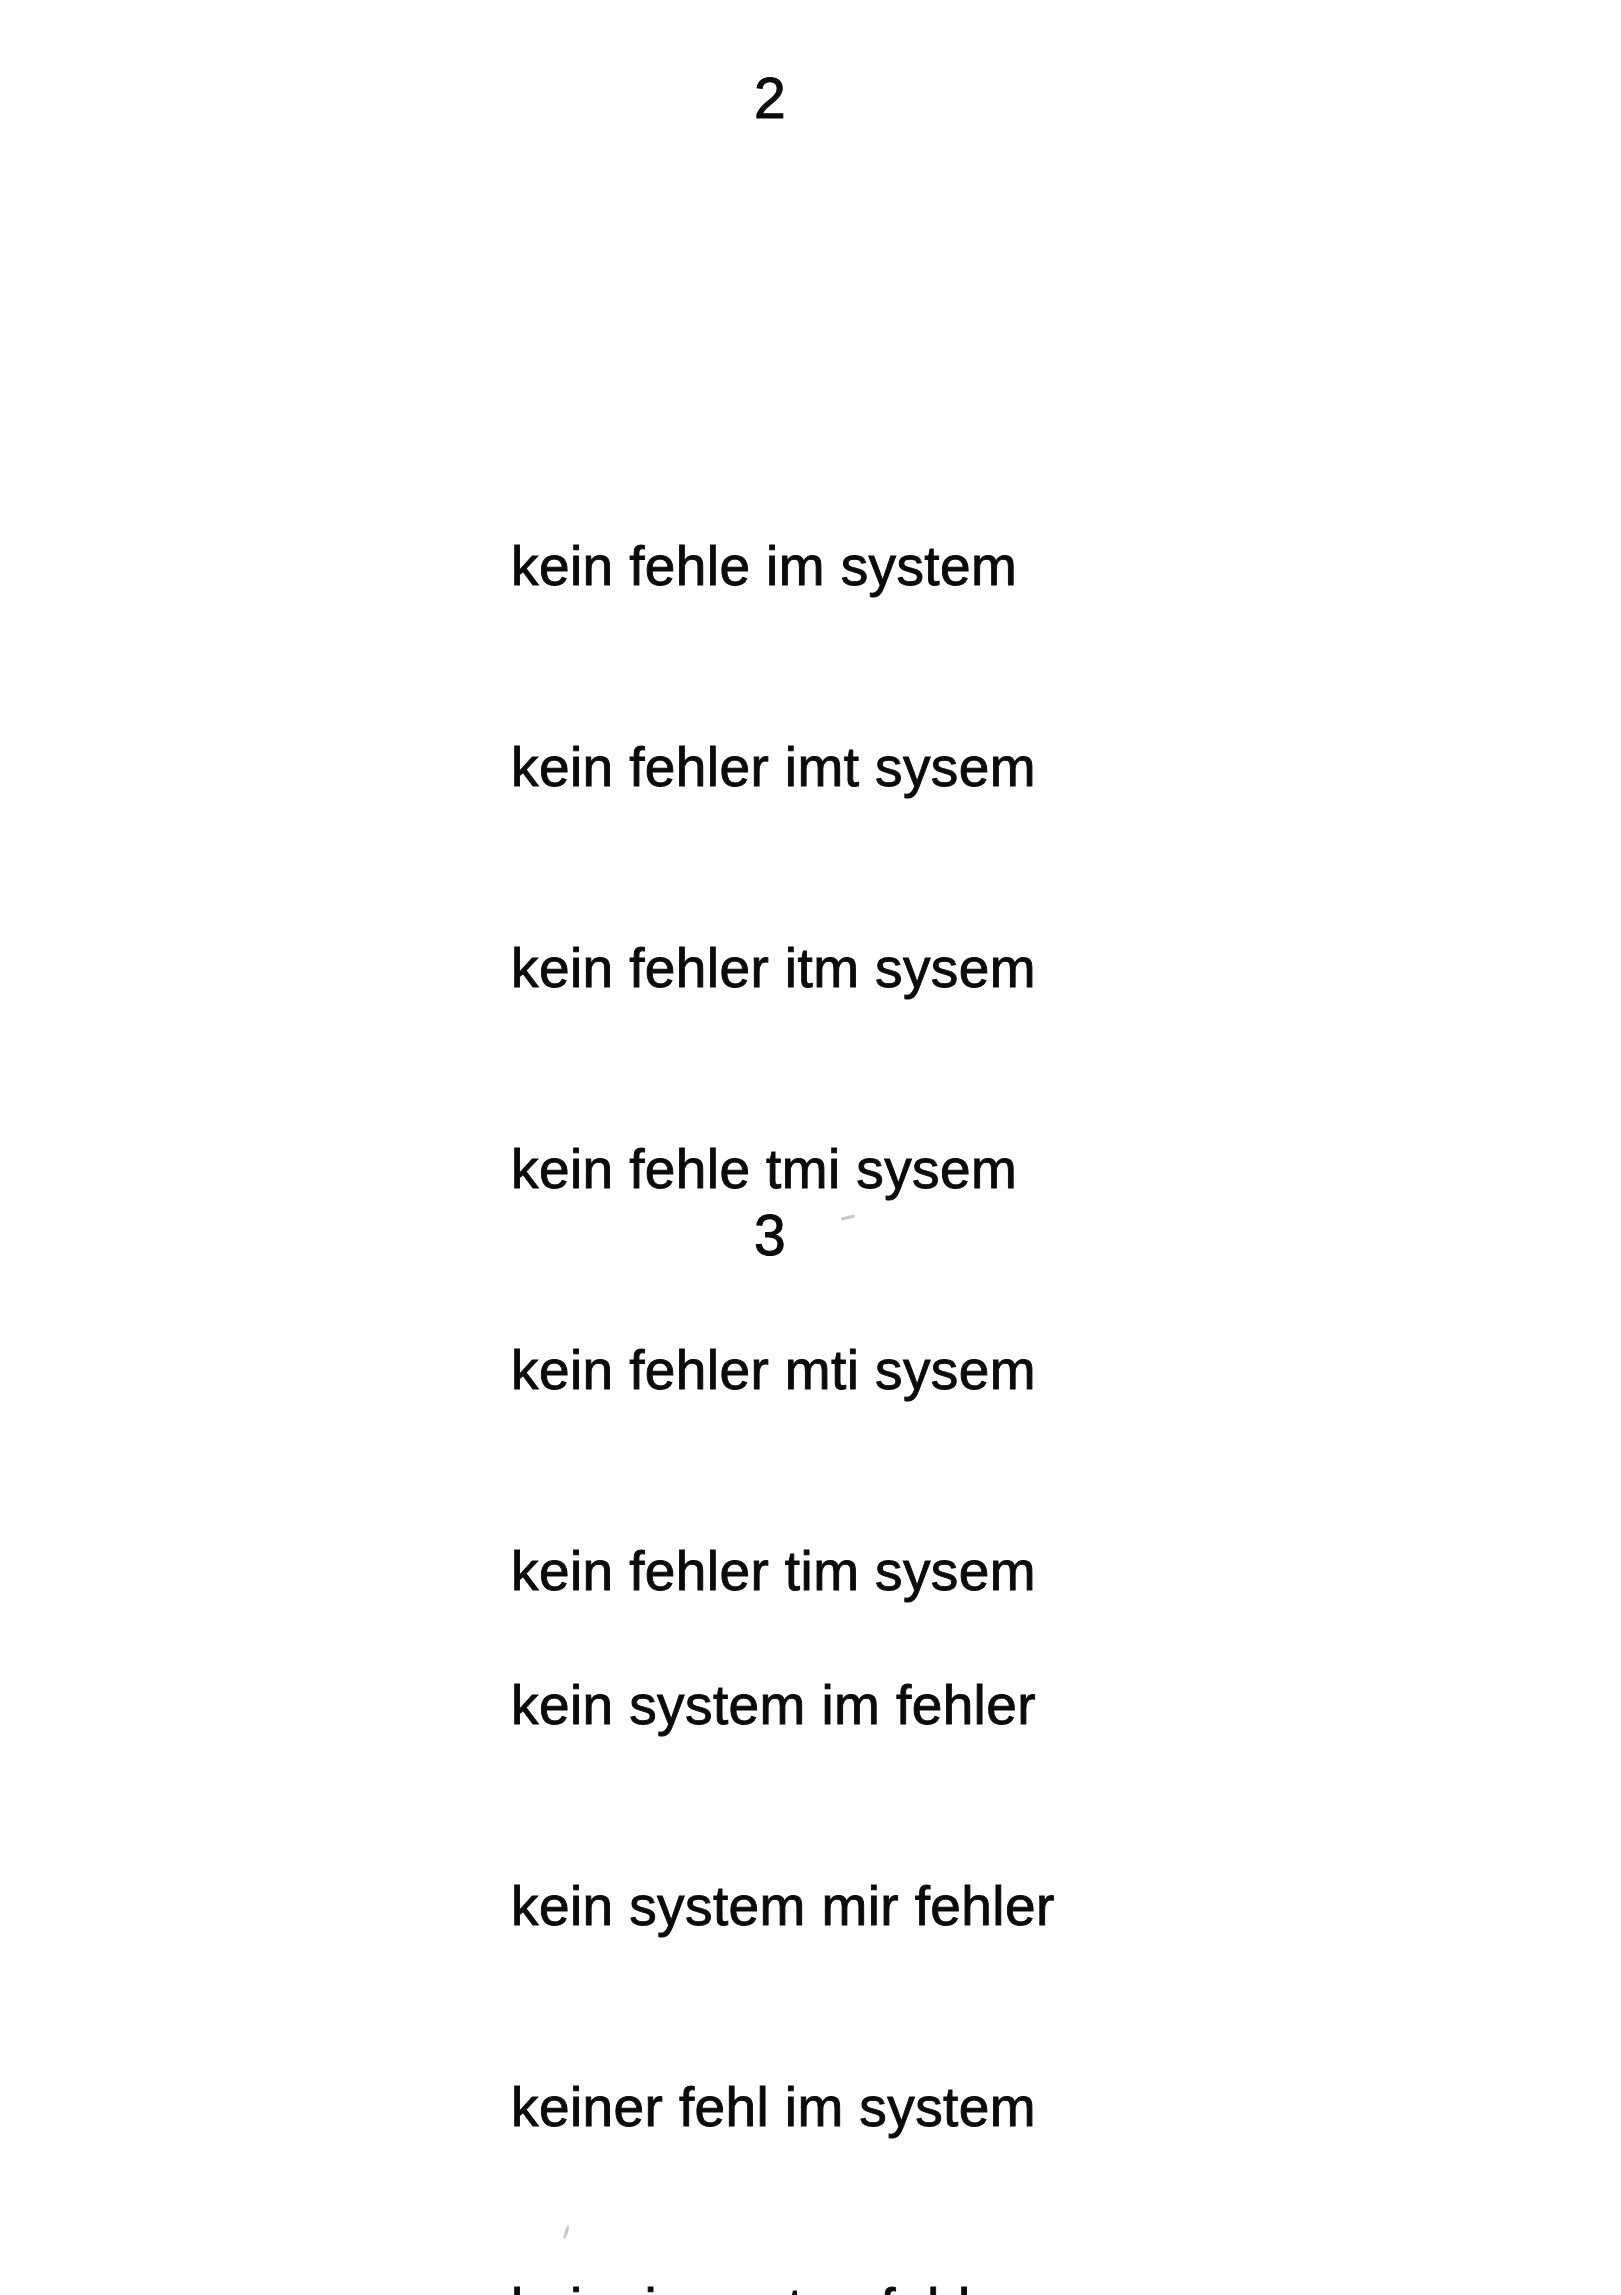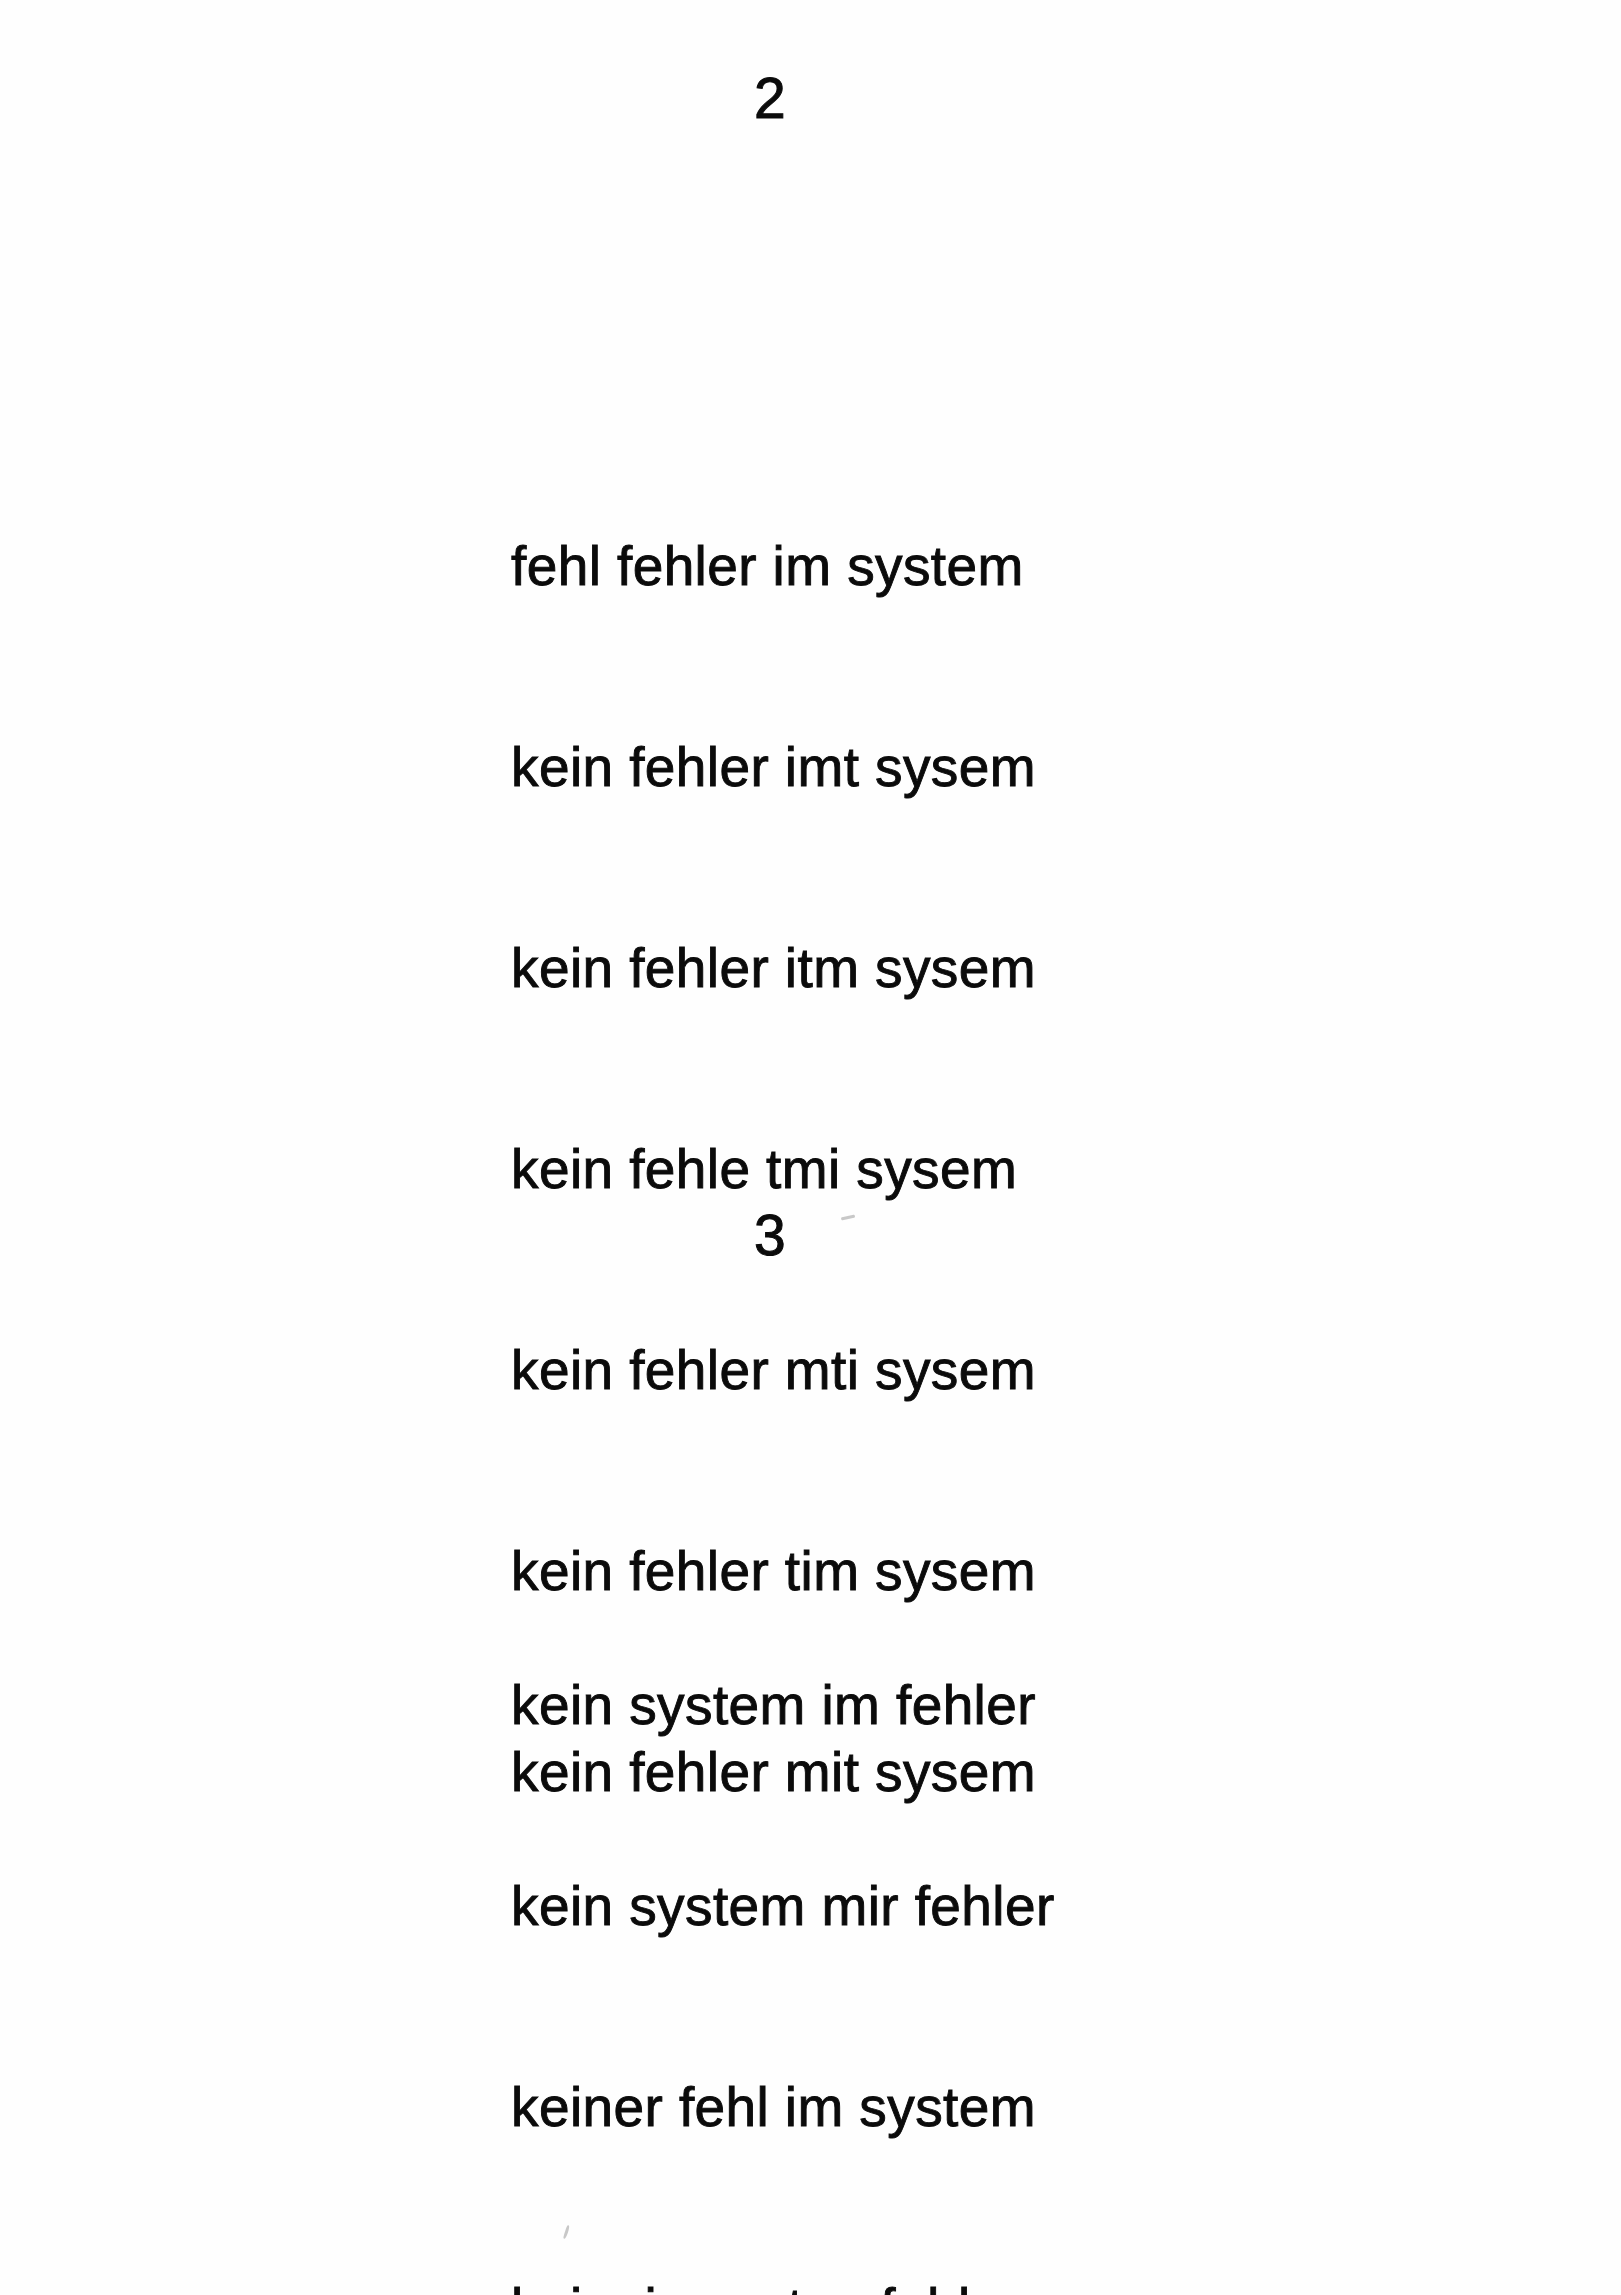--- a/index.html
+++ b/index.html
@@ -59,27 +59,26 @@
   }
 </style>
 </head>
 <body>
 
 <div class="page">
 
   <div class="section-number n2">2</div>
 
   <div class="stanza s1">
-    <div class="poem-line">fehl fehler im system</div>
+    <div class="poem-line">kein fehle im system</div>
     <div class="poem-line">kein fehler imt sysem</div>
     <div class="poem-line">kein fehler itm sysem</div>
     <div class="poem-line">kein fehle tmi sysem</div>
     <div class="poem-line">kein fehler mti sysem</div>
     <div class="poem-line">kein fehler tim sysem</div>
-    <div class="poem-line">kein fehler mit sysem</div>
   </div>
 
   <div class="section-number n3">3</div>
 
   <div class="stanza s2">
     <div class="poem-line">kein system im fehler</div>
     <div class="poem-line">kein system mir fehler</div>
     <div class="poem-line">keiner fehl im system</div>
     <div class="poem-line">keim in systemfehler</div>
     

